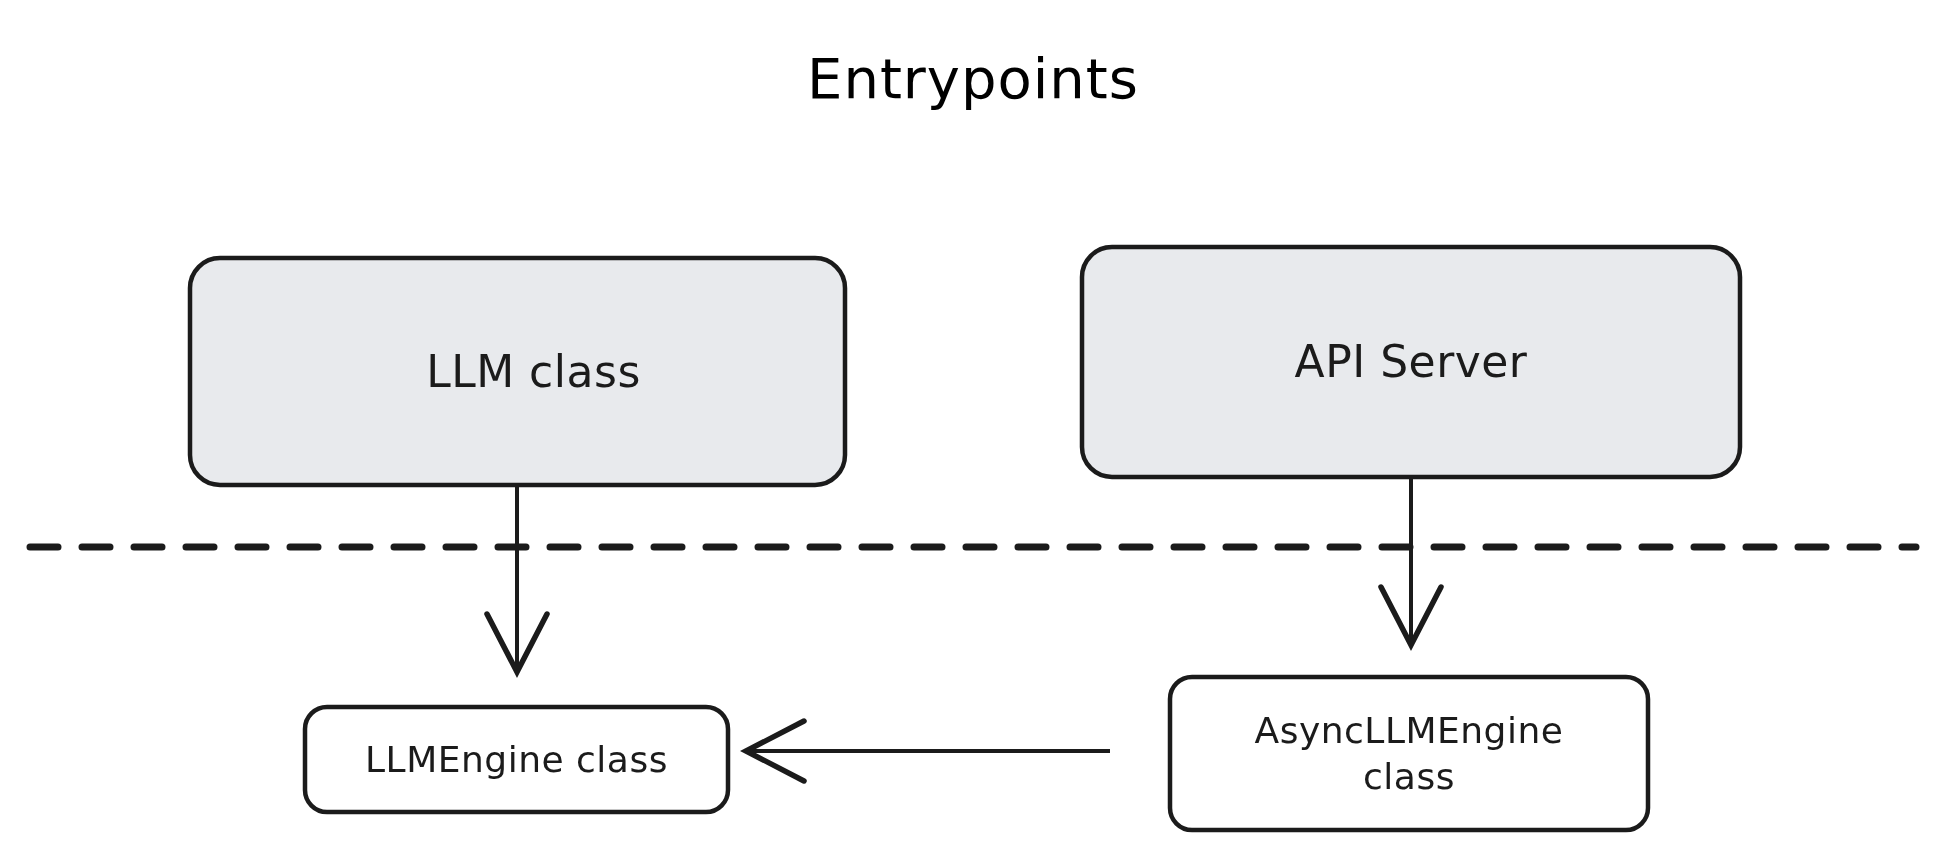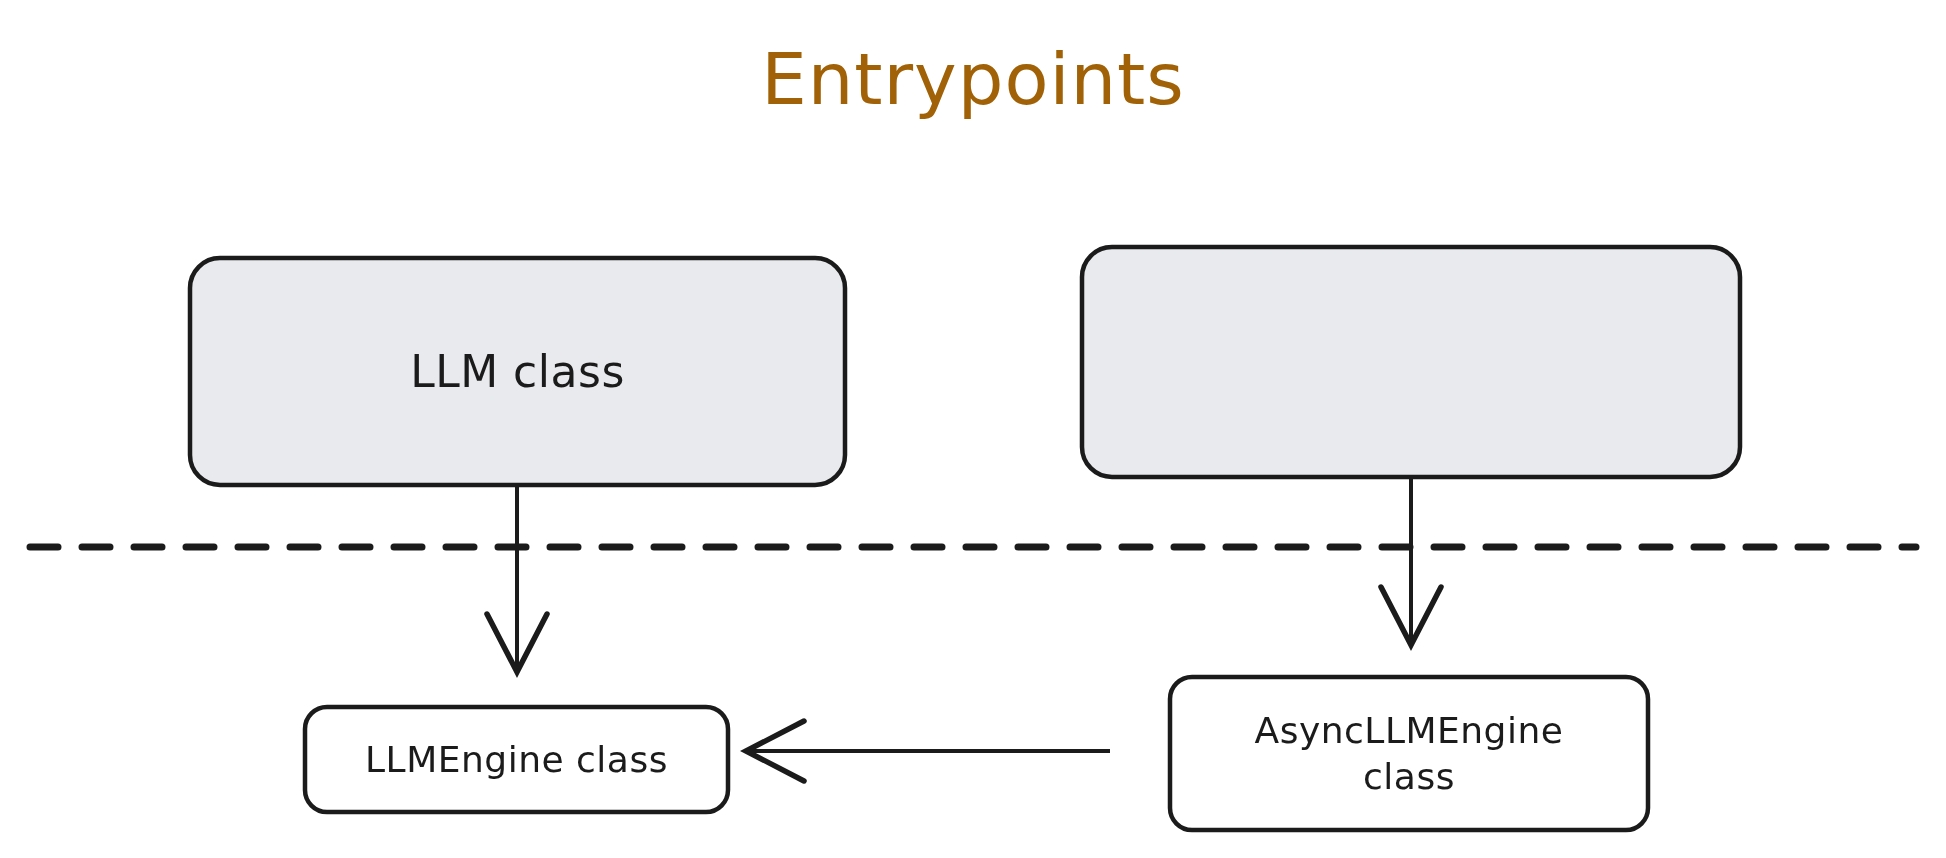--- a/index.html
+++ b/index.html
@@ -40,23 +40,23 @@
   .node-label .line {
     display: block;
     white-space: nowrap;
   }
   #title-text {
     position: absolute;
     left: 0;
     top: 24px;
     width: 1946px;
     text-align: center;
-    font-size: 72px;
+    font-size: 56px;
     line-height: 110px;
-    color: #a16207;
+    color: #000000;
     font-family: "DejaVu Sans", sans-serif;
     letter-spacing: 1px;
   }
   .big-node-label { font-size: 44px; line-height: 56px; }
   .small-node-label { font-size: 36px; line-height: 46px; }
 </style>
 </head>
 <body>
 
 <div id="canvas">
@@ -76,24 +76,25 @@
         <polyline points="1381,587 1411,645 1441,587" fill="none" stroke="#1b1b1b" stroke-width="5.5" stroke-linecap="round" stroke-linejoin="miter"></polyline>
       </g>
       <g>
         <line x1="1110" y1="751" x2="746" y2="751" stroke="#1b1b1b" stroke-width="4"></line>
         <polyline points="804,721 746,751 804,781" fill="none" stroke="#1b1b1b" stroke-width="5.5" stroke-linecap="round" stroke-linejoin="miter"></polyline>
       </g>
     </svg>
 
   <div id="title-text">Entrypoints</div>
 
-  <div class="node-label big-node-label" id="label-llm-class" style="left: 190px; top: 258px; width: 655px; height: 227px;">
+  <div class="node-label big-node-label" id="label-llm-class" style="left: 206px; top: 258px; width: 655px; height: 227px;">
       <span class="line">LLM class</span>
     </div>
   <div class="node-label big-node-label" id="label-openai-api-server" style="left: 1082px; top: 247px; width: 658px; height: 230px;">
+      <span class="line">API Server</span>
     </div>
   <div class="node-label small-node-label" id="label-asyncllmengine-class" style="left: 1170px; top: 677px; width: 478px; height: 153px;">
       <span class="line">AsyncLLMEngine</span>
       <span class="line">class</span>
     </div>
   <div class="node-label small-node-label" id="label-llmengine-class" style="left: 305px; top: 707px; width: 423px; height: 105px;">
       <span class="line">LLMEngine class</span>
     </div>
 
 </div>

